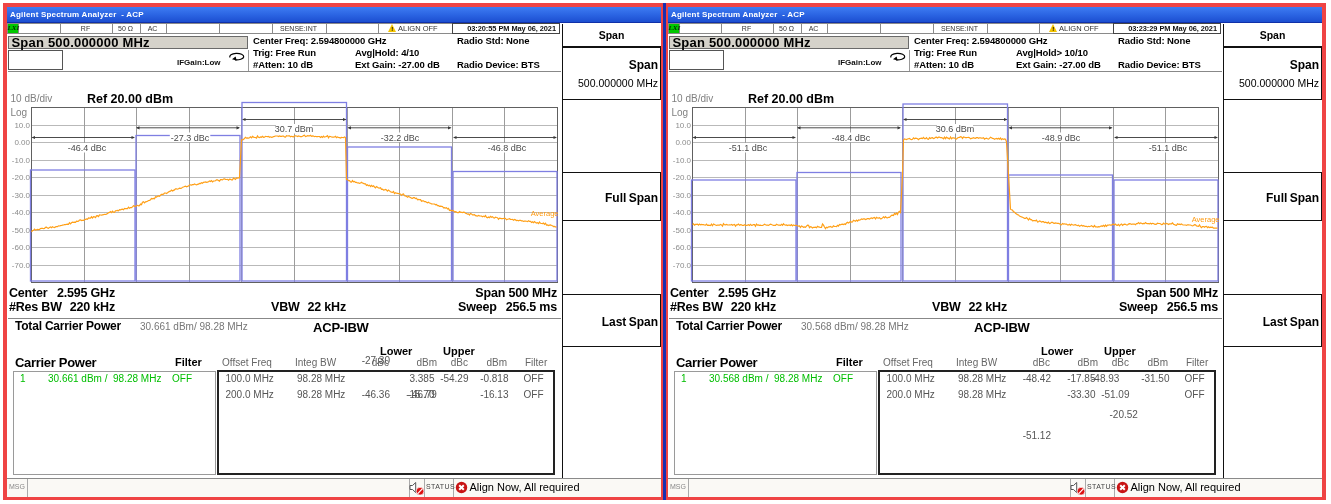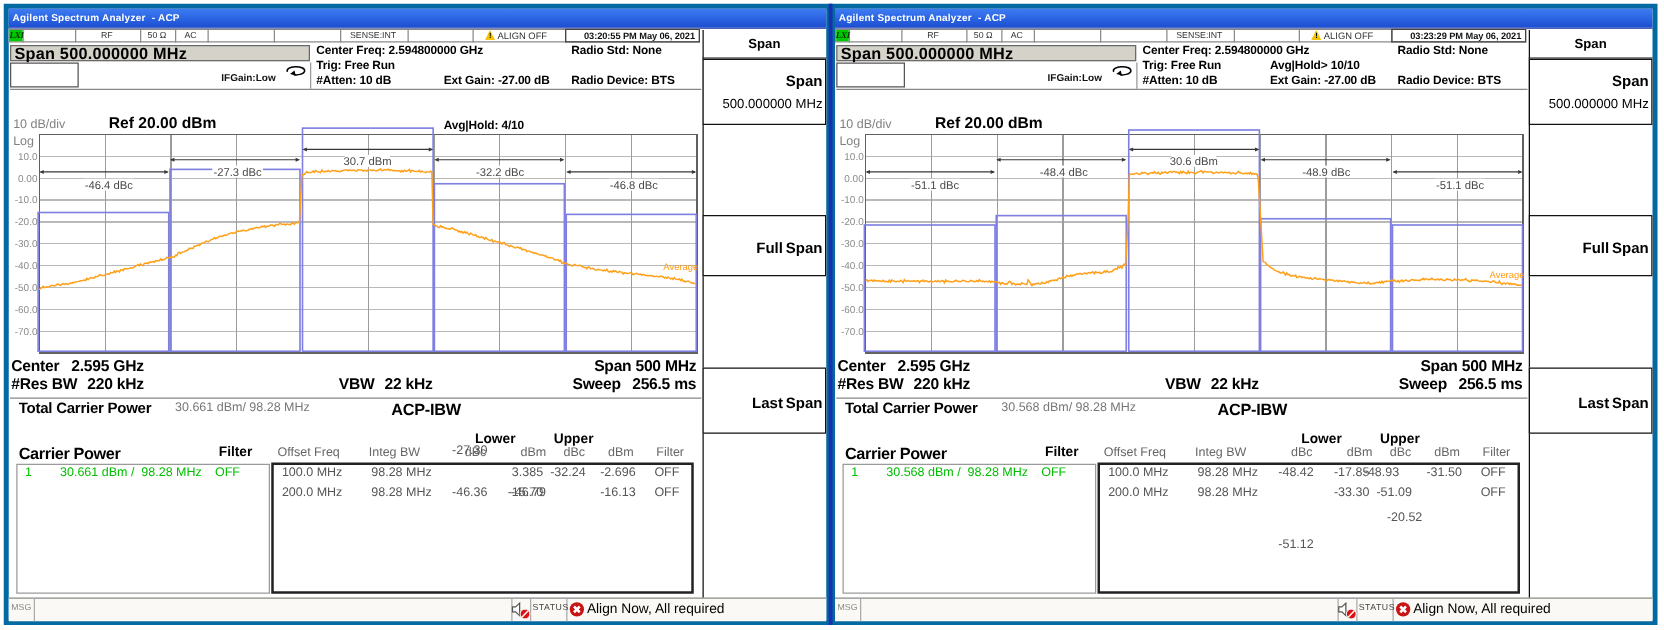--- a/index.html
+++ b/index.html
@@ -1,17 +1,17 @@
 <!DOCTYPE html>
 <html><head><meta charset="utf-8">
 <style>
 *{margin:0;padding:0;}
 html,body{width:1331px;height:504px;background:#fff;overflow:hidden;}
 body{position:relative;font-family:"Liberation Sans",sans-serif;}
-.win{position:absolute;top:3px;width:662px;height:497px;border:4px solid #0369a1;box-sizing:border-box;background:#fff;}
+.win{position:absolute;top:3px;width:662px;height:497px;border:4px solid #ef4444;box-sizing:border-box;background:#fff;}
 .win div{position:absolute;}
 </style></head>
 <body>
 <div class="win" style="left:3px">
 <div style="left:0px;top:0px;width:654px;height:15px;background:linear-gradient(180deg,#3e7cf2 0%,#2a63e2 55%,#1c4ed0 100%);border-bottom:1px solid #1030a8;"></div>
 <div style="left:3px;top:2px;font:bold 8px/11px 'Liberation Sans',sans-serif;color:#fff;letter-spacing:.2px;">Agilent Spectrum Analyzer&nbsp; - ACP</div>
 <div style="left:0px;top:16px;width:552.5px;height:11px;border:1px solid #8a8a8a;box-sizing:border-box;background:#fff;"></div>
 <div style="left:10.5px;top:16px;width:1px;height:11px;background:#8a8a8a;"></div>
 <div style="left:52.5px;top:16px;width:1px;height:11px;background:#8a8a8a;"></div>
 <div style="left:104.5px;top:16px;width:1px;height:11px;background:#8a8a8a;"></div>
@@ -36,21 +36,21 @@
 <div style="left:170px;top:52px;font:bold 8px/8px 'Liberation Sans',sans-serif;color:#111;">IFGain:Low</div>
 <svg width="20" height="13" style="position:absolute;left:220px;top:43px">
       <path d="M3,7.5 A7,3.3 0 1 1 8,9.8" fill="none" stroke="#000" stroke-width="1.2"></path>
       <path d="M9.6,10.4 l-4.6,-1.2 3.6,-2.8 z" fill="#000"></path>
     </svg>
 <div style="left:1px;top:63.5px;width:553px;height:1px;background:#888;"></div>
 <div style="left:240.5px;top:42.5px;width:1px;height:21.5px;background:#999;"></div>
 <div style="left:246px;top:27.5px;position:absolute;font:bold 9.5px/12px 'Liberation Sans',sans-serif;color:#000;letter-spacing:-.1px;white-space:pre;">Center Freq: 2.594800000 GHz</div>
 <div style="left:450px;top:27.5px;position:absolute;font:bold 9.5px/12px 'Liberation Sans',sans-serif;color:#000;letter-spacing:-.1px;white-space:pre;">Radio Std: None</div>
 <div style="left:246px;top:39.5px;position:absolute;font:bold 9.5px/12px 'Liberation Sans',sans-serif;color:#000;letter-spacing:-.1px;white-space:pre;">Trig: Free Run</div>
-<div style="left:348px;top:39.5px;position:absolute;font:bold 9.5px/12px 'Liberation Sans',sans-serif;color:#000;letter-spacing:-.1px;white-space:pre;margin-top:48px;">Avg|Hold: 4/10</div>
+<div style="left:348px;top:39.5px;position:absolute;font:bold 9.5px/12px 'Liberation Sans',sans-serif;color:#000;letter-spacing:-.1px;white-space:pre;">Avg|Hold: 4/10</div>
 <div style="left:246px;top:51.5px;position:absolute;font:bold 9.5px/12px 'Liberation Sans',sans-serif;color:#000;letter-spacing:-.1px;white-space:pre;">#Atten: 10 dB</div>
 <div style="left:348px;top:51.5px;position:absolute;font:bold 9.5px/12px 'Liberation Sans',sans-serif;color:#000;letter-spacing:-.1px;white-space:pre;">Ext Gain: -27.00 dB</div>
 <div style="left:450px;top:51.5px;position:absolute;font:bold 9.5px/12px 'Liberation Sans',sans-serif;color:#000;letter-spacing:-.1px;white-space:pre;">Radio Device: BTS</div>
 <svg width="654" height="212" style="position:absolute;left:0;top:78px">
 <text x="3.5" y="17" font-size="10" fill="#808080">10 dB/div</text>
 <text x="80" y="17.5" font-size="12.5" font-weight="bold" fill="#000">Ref 20.00 dBm</text>
 <rect x="24.5" y="22.5" width="526.0" height="175.0" fill="#fff" stroke="none"></rect>
 <line x1="24.5" y1="40.0" x2="550.5" y2="40.0" stroke="#b9b9b9" stroke-width="1" shape-rendering="crispEdges"></line>
 <line x1="24.5" y1="57.5" x2="550.5" y2="57.5" stroke="#b9b9b9" stroke-width="1" shape-rendering="crispEdges"></line>
 <line x1="24.5" y1="75.0" x2="550.5" y2="75.0" stroke="#b9b9b9" stroke-width="1" shape-rendering="crispEdges"></line>
@@ -139,22 +139,22 @@
 <div style="left:518px;top:350px;position:absolute;font:10px/11px 'Liberation Sans',sans-serif;color:#666;">Filter</div>
 <div style="left:6px;top:363.5px;width:202.5px;height:104px;border:1px solid #9a9a9a;box-sizing:border-box;"></div>
 <div style="left:209.5px;top:362.5px;width:338.5px;height:105px;border:2px solid #222;box-sizing:border-box;"></div>
 <div style="left:13px;top:366px;position:absolute;font:10px/11px 'Liberation Sans',sans-serif;color:#00be00;white-space:pre;">1</div>
 <div style="left:41px;top:366px;position:absolute;font:10px/11px 'Liberation Sans',sans-serif;color:#00be00;white-space:pre;">30.661 dBm /  98.28 MHz</div>
 <div style="left:165px;top:366px;position:absolute;font:10px/11px 'Liberation Sans',sans-serif;color:#00be00;white-space:pre;">OFF</div>
 <div style="left:218.5px;top:366px;position:absolute;font:10px/11px 'Liberation Sans',sans-serif;color:#555;">100.0 MHz</div>
 <div style="left:290px;top:366px;position:absolute;font:10px/11px 'Liberation Sans',sans-serif;color:#555;">98.28 MHz</div>
 <div style="left:323px;top:348px;width:60px;position:absolute;font:10px/11px 'Liberation Sans',sans-serif;color:#555;text-align:right;">-27.30</div>
 <div style="left:367.5px;top:366px;width:60px;position:absolute;font:10px/11px 'Liberation Sans',sans-serif;color:#555;text-align:right;">3.385</div>
-<div style="left:401.5px;top:366px;width:60px;position:absolute;font:10px/11px 'Liberation Sans',sans-serif;color:#555;text-align:right;">-32.24</div>
-<div style="left:441.5px;top:366px;width:60px;position:absolute;font:10px/11px 'Liberation Sans',sans-serif;color:#555;text-align:right;">-2.696</div>
+<div style="left:401.5px;top:366px;width:60px;position:absolute;font:10px/11px 'Liberation Sans',sans-serif;color:#555;text-align:right;">-54.29</div>
+<div style="left:441.5px;top:366px;width:60px;position:absolute;font:10px/11px 'Liberation Sans',sans-serif;color:#555;text-align:right;">-0.818</div>
 <div style="left:516.5px;top:366px;position:absolute;font:10px/11px 'Liberation Sans',sans-serif;color:#555;">OFF</div>
 <div style="left:218.5px;top:382px;position:absolute;font:10px/11px 'Liberation Sans',sans-serif;color:#555;">200.0 MHz</div>
 <div style="left:290px;top:382px;position:absolute;font:10px/11px 'Liberation Sans',sans-serif;color:#555;">98.28 MHz</div>
 <div style="left:323px;top:382px;width:60px;position:absolute;font:10px/11px 'Liberation Sans',sans-serif;color:#555;text-align:right;">-46.36</div>
 <div style="left:367.5px;top:382px;width:60px;position:absolute;font:10px/11px 'Liberation Sans',sans-serif;color:#555;text-align:right;">-15.70</div>
 <div style="left:401.5px;top:382px;width:60px;position:absolute;font:10px/11px 'Liberation Sans',sans-serif;color:#555;text-align:left;">-46.79</div>
 <div style="left:441.5px;top:382px;width:60px;position:absolute;font:10px/11px 'Liberation Sans',sans-serif;color:#555;text-align:right;">-16.13</div>
 <div style="left:516.5px;top:382px;position:absolute;font:10px/11px 'Liberation Sans',sans-serif;color:#555;">OFF</div>
 <div style="left:0px;top:470.5px;width:654px;height:19px;background:#faf9f5;border-top:1px solid #8a8a8a;box-sizing:border-box;"></div>
 <div style="left:20px;top:471.5px;width:1px;height:18px;background:#aaa;"></div>

